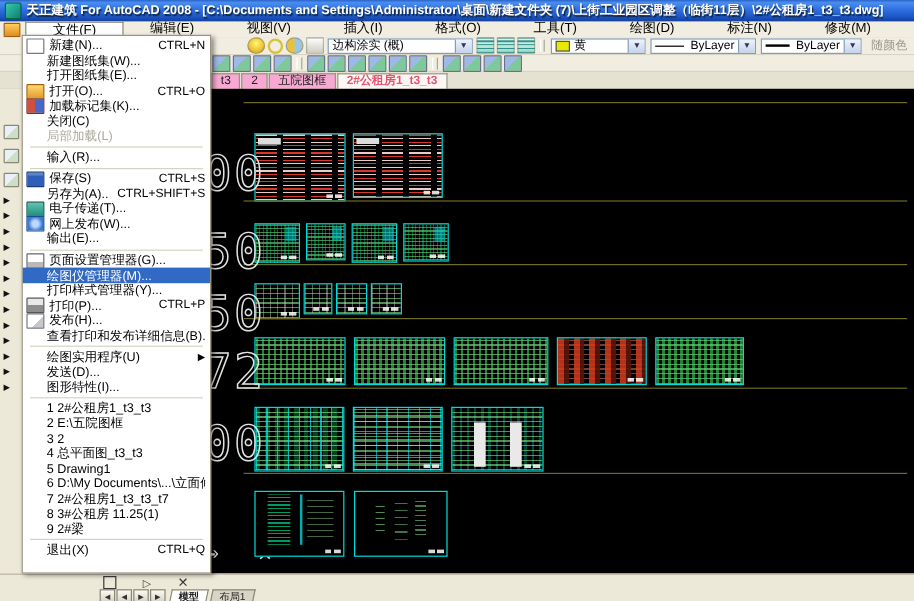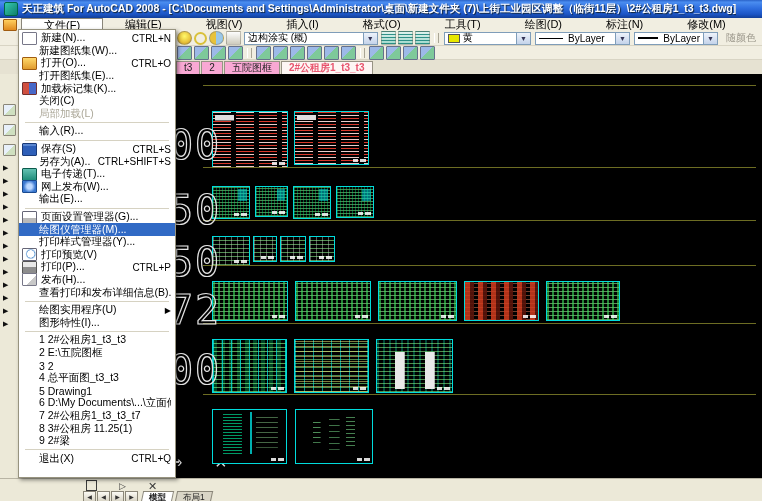--- a/index.html
+++ b/index.html
@@ -16,21 +16,21 @@
     overflow:hidden;text-shadow:1px 1px 1px #123;}
   
   .menubar{position:absolute;left:0;top:18px;width:762px;height:13px;background:#f1eee1;
     border-bottom:1px solid #d4d0c0;display:flex;align-items:center;font-size:11px;}
   .menubar .brandicon{width:12px;height:10px;margin:0 4px 0 3px;flex:none;
     background:linear-gradient(180deg,#ffcf5e,#e08a1e);border:1px solid #a05c10;border-radius:1px;}
   .menubar .mitem{padding:0 22px;height:13px;line-height:13px;white-space:nowrap;color:#000;cursor:default;}
   .menubar .mitem.open{background:#fff;border:1px solid #8a867a;border-bottom:none;height:12px;line-height:12px;}
   
   .tb{position:absolute;left:0;width:762px;background:#f1eee1;display:flex;align-items:center;box-sizing:border-box;}
-  .tb-a{top:31px;height:15px;border-bottom:1px solid #d8d4c4;}
+  .tb-a{top:31px;height:15px;border-bottom:1px solid #d8d4c4;padding-left:29px;}
   .tb-b{top:46px;height:14px;border-bottom:1px solid #d8d4c4;}
   .tb .grip{width:3px;height:10px;border-left:1px solid #fff;border-right:1px solid #a9a595;margin:0 3px;}
   .icn{width:13px;height:12px;flex:none;margin:0 1px;border:1px solid rgba(120,115,100,.45);
        border-radius:1px;background:#e4e0d0;}
   .icn-bulb{background:radial-gradient(circle at 50% 35%,#fff96b,#e8c23a 60%,#b98b1e);border-radius:50%;}
   .icn-ring{background:#f1eee1;border:2px solid #d9c13a;border-radius:50%;width:9px;height:9px;}
   .icn-half{background:linear-gradient(90deg,#e8c23a 50%,#9ac7e8 50%);border-radius:50%;}
   .icn-box{background:linear-gradient(180deg,#fdfdfd,#cfccbe);}
   .icn-wave{background:
     repeating-linear-gradient(0deg,rgba(20,130,120,.85) 0 1px,transparent 1px 3px),
@@ -344,29 +344,29 @@
       <div class="fm-item">
         <span class="fic fic-new"></span>
         <span class="lbl">新建(N)...</span>
         <span class="sc">CTRL+N</span>
       </div>
       <div class="fm-item">
         <span class="fic" style="border: none;"></span>
         <span class="lbl">新建图纸集(W)...</span>
       </div>
       <div class="fm-item">
+        <span class="fic" style="border: none;"></span>
+        <span class="lbl">打开图纸集(E)...</span>
+      </div>
+      <div class="fm-item">
         <span class="fic fic-open"></span>
         <span class="lbl">打开(O)...</span>
         <span class="sc">CTRL+O</span>
       </div>
       <div class="fm-item">
-        <span class="fic" style="border: none;"></span>
-        <span class="lbl">打开图纸集(E)...</span>
-      </div>
-      <div class="fm-item">
         <span class="fic fic-markup"></span>
         <span class="lbl">加载标记集(K)...</span>
       </div>
       <div class="fm-item">
         <span class="fic" style="border: none;"></span>
         <span class="lbl">关闭(C)</span>
       </div>
       <div class="fm-item dis">
         <span class="fic" style="border: none;"></span>
         <span class="lbl">局部加载(L)</span>
@@ -406,41 +406,41 @@
       </div>
       <div class="fm-item sel">
         <span class="fic" style="border: none;"></span>
         <span class="lbl">绘图仪管理器(M)...</span>
       </div>
       <div class="fm-item">
         <span class="fic" style="border: none;"></span>
         <span class="lbl">打印样式管理器(Y)...</span>
       </div>
       <div class="fm-item">
-        <span class="fic fic-preview"></span>
-        <span class="lbl">打印预览(V)</span>
-      </div>
-      <div class="fm-item">
         <span class="fic fic-print"></span>
         <span class="lbl">打印(P)...</span>
         <span class="sc">CTRL+P</span>
       </div>
       <div class="fm-item">
         <span class="fic fic-publish"></span>
         <span class="lbl">发布(H)...</span>
       </div>
       <div class="fm-item">
         <span class="fic" style="border: none;"></span>
         <span class="lbl">查看打印和发布详细信息(B)...</span>
       </div>
       <div class="fm-sep"></div>
       <div class="fm-item">
         <span class="fic" style="border: none;"></span>
         <span class="lbl">绘图实用程序(U)</span>
         <span class="sub">▶</span>
+      </div>
+      <div class="fm-item">
+        <span class="fic" style="border: none;"></span>
+        <span class="lbl">发送(D)...</span>
       </div>
       <div class="fm-item">
         <span class="fic" style="border: none;"></span>
         <span class="lbl">图形特性(I)...</span>
       </div>
       <div class="fm-sep"></div>
       <div class="fm-item">
         <span class="fic" style="border: none;"></span>
         <span class="lbl">1 2#公租房1_t3_t3</span>
       </div>

